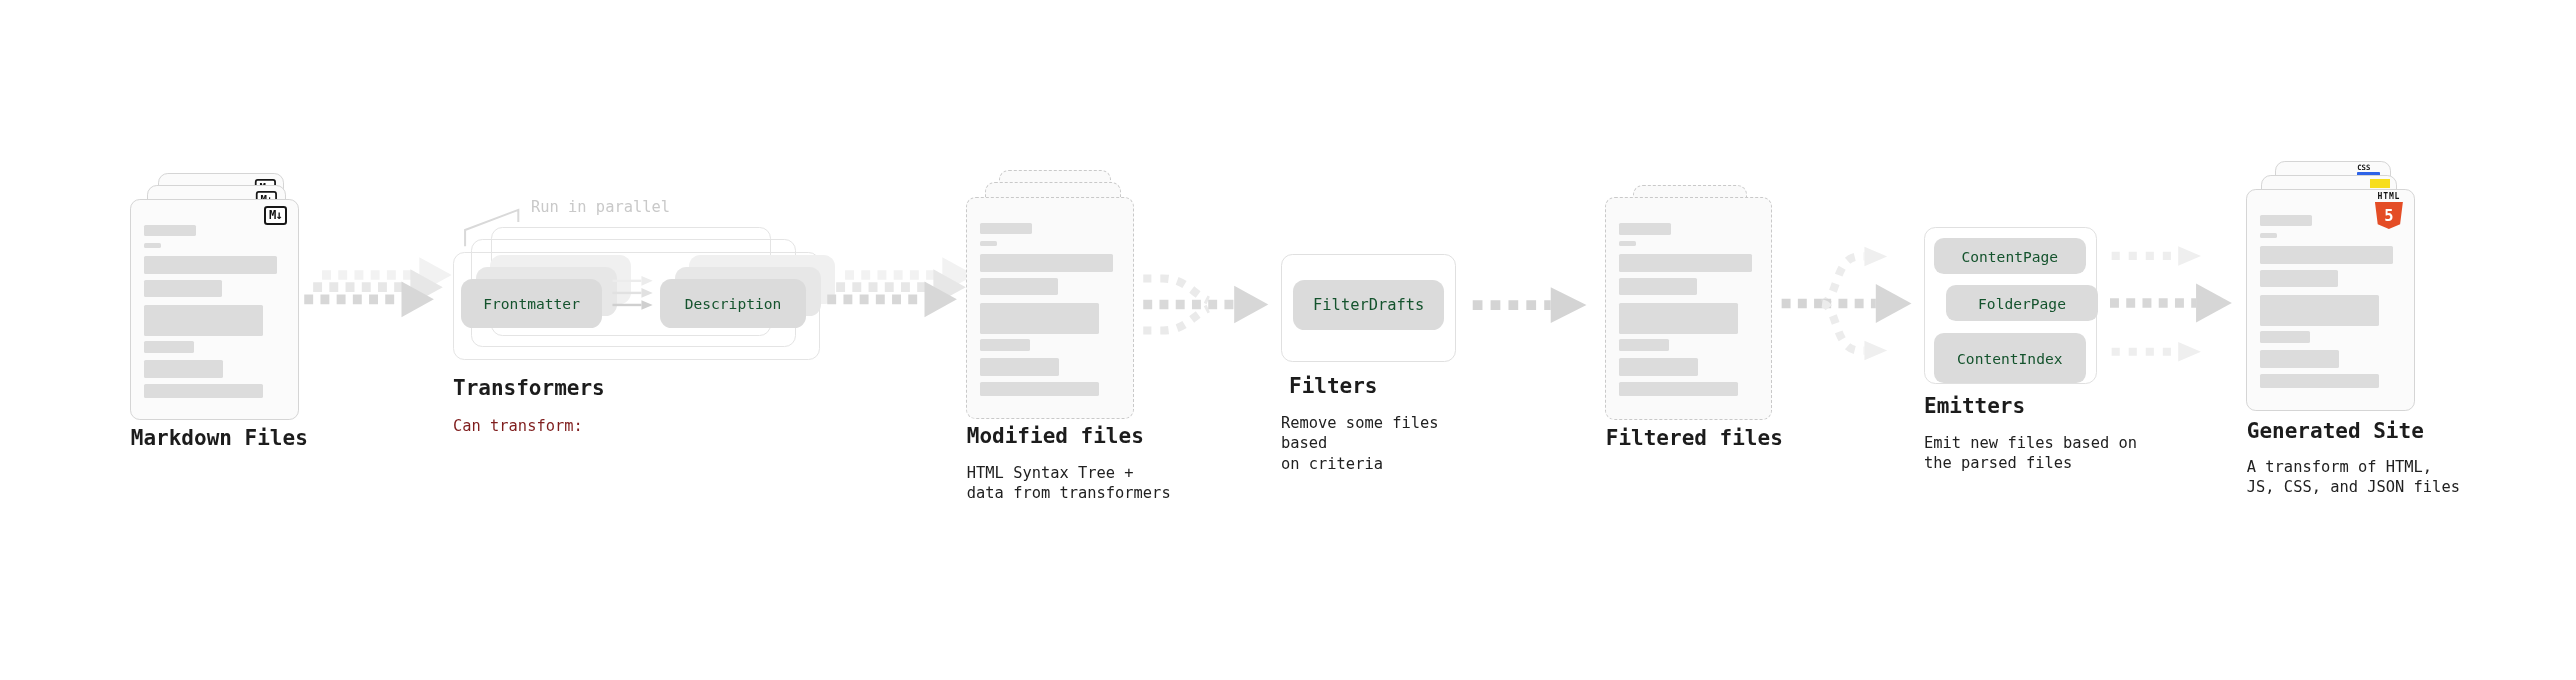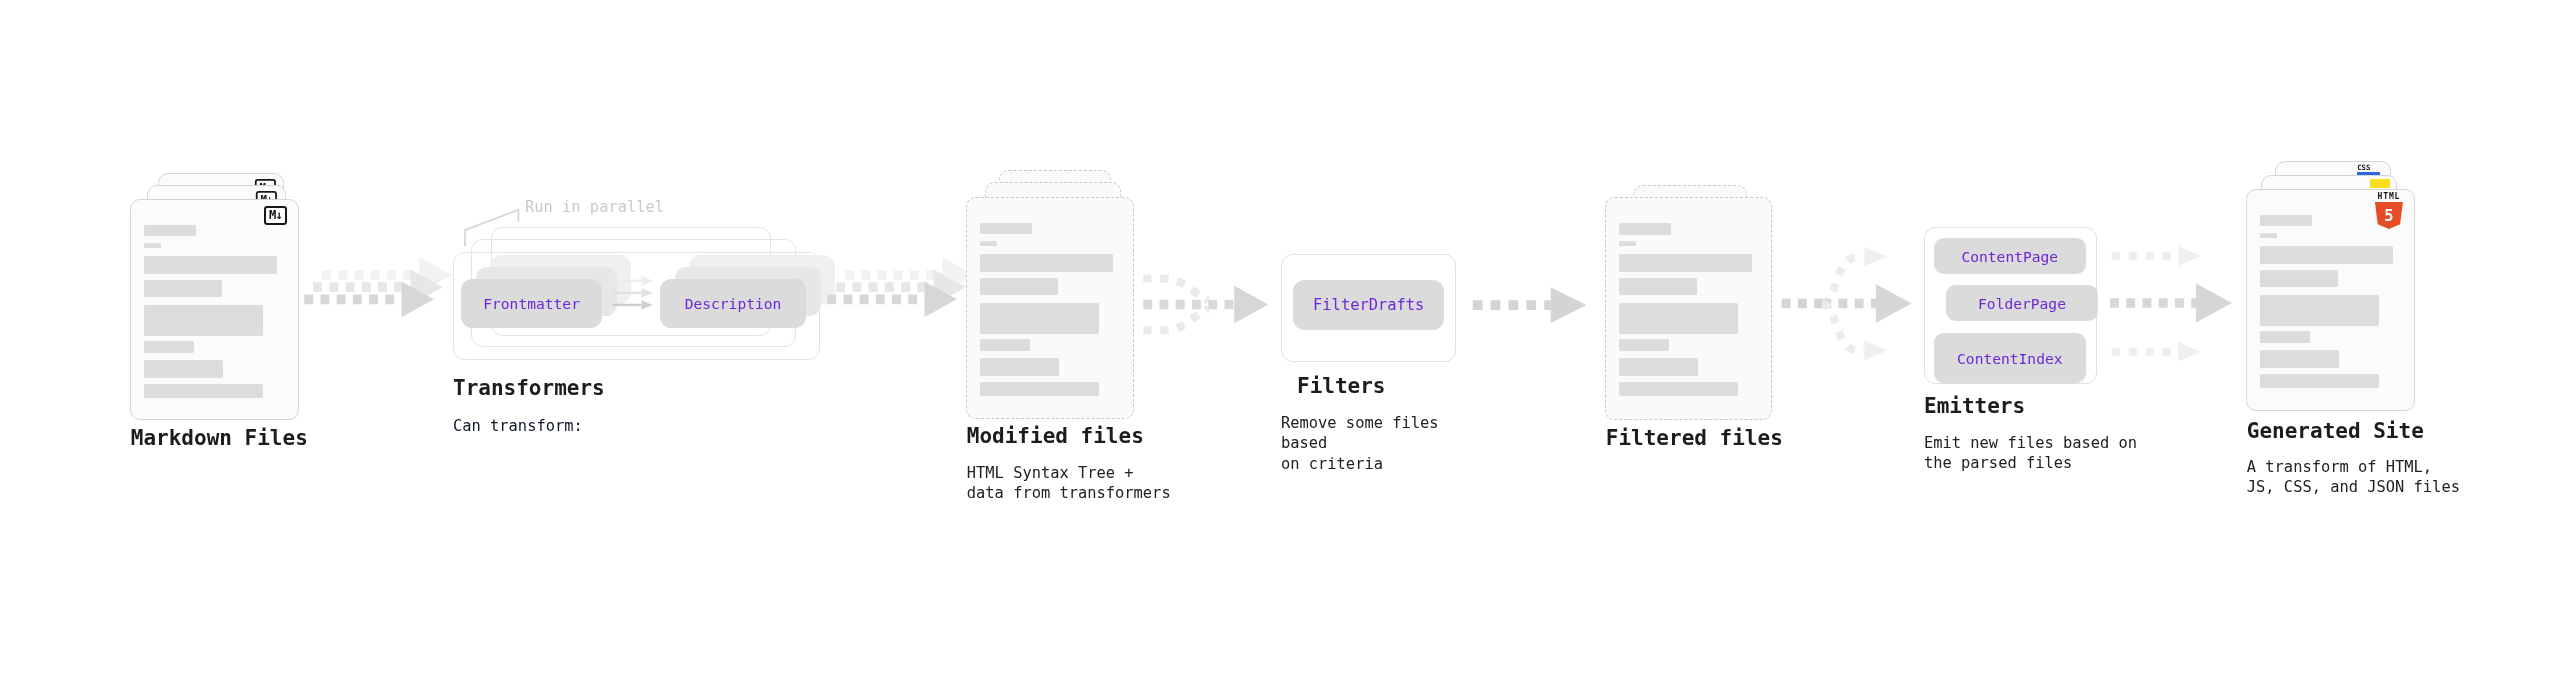--- a/index.html
+++ b/index.html
@@ -7,26 +7,26 @@
           font-family:"DejaVu Sans Mono","Liberation Mono",monospace;color:#1c1c1c;}
   .grp{position:absolute;}
   .abs{position:absolute;}
   
   .doc{position:absolute;background:#fbfbfb;border:1.6px solid #d5d5d5;border-radius:9.8px;}
   .doc.dashed{border:1.6px dashed #c9c9c9;background:#fafafa;}
   .bar{position:absolute;left:13px;background:#dcdcdc;border-radius:1.6px;}
   
   .stage-title{position:absolute;font-size:21px;font-weight:600;color:#1c1c1c;white-space:nowrap;}
   .stage-sub{position:absolute;font-size:15.4px;line-height:20.3px;font-weight:500;color:#212121;white-space:pre-line;}
-  .lead{position:absolute;font-size:15.4px;line-height:20.3px;font-weight:500;color:#0f172a;white-space:nowrap;}
+  .lead{position:absolute;font-size:15.4px;line-height:20.3px;font-weight:500;color:#7f1d1d;white-space:nowrap;}
   .bullet{font-size:15.4px;line-height:20.3px;font-weight:500;color:#212121;white-space:nowrap;padding-left:8.1px;}
   .annotation{position:absolute;font-size:15.4px;color:#c9c9c9;white-space:nowrap;}
   
   .chip{position:absolute;background:#dbdbdb;border-radius:11.4px;display:flex;align-items:center;
-        justify-content:center;font-size:14.6px;font-weight:500;color:#6d28d9;white-space:nowrap;}
+        justify-content:center;font-size:14.6px;font-weight:500;color:#14532d;white-space:nowrap;}
   .chip.e1{background:#e7e7e7;}
   .chip.e2{background:#f0f0f0;}
   .chip.sm{border-radius:9.8px;}
   
   .obox{position:absolute;border:1.6px solid #e0e0e0;border-radius:11.4px;background:#ffffff;}
   .tbox{position:absolute;border:1.6px solid #e4e4e4;border-radius:11.4px;background:transparent;}
   
   .md-badge{position:absolute;border:2.4px solid #171717;border-radius:3.3px;background:#ffffff;
             font-size:12.2px;font-weight:700;color:#111;line-height:1;padding:1.6px 3.3px;letter-spacing:-0.8px;}
   .md-badge.sm{transform:scale(0.88);transform-origin:top right;}
@@ -78,21 +78,21 @@
         <line x1="4" y1="100" x2="124" y2="100" stroke="#e7e7e7" stroke-width="12" stroke-dasharray="11 9"></line>
         <path d="M124,78 L164,100 L124,122 Z" fill="#e7e7e7"></path>
       </g>
     <g>
         <line x1="4" y1="100" x2="124" y2="100" stroke="#d7d7d7" stroke-width="12" stroke-dasharray="11 9"></line>
         <path d="M124,78 L164,100 L124,122 Z" fill="#d7d7d7"></path>
       </g>
   </svg>
 
   <div class="grp" style="left:453px;top:198px;width:382px;height:309px">
-    <div class="annotation" style="left:72px;top:0">Run in parallel</div>
+    <div class="annotation" style="left:78px;top:0">Run in parallel</div>
     <svg style="left:6.5px;top:3.3px" width="65" height="50" viewBox="0 0 80 62">
       <polyline points="6,56 6,36 72,11 72,26" fill="none" stroke="#d9d9d9" stroke-width="2.5"></polyline>
     </svg>
     <div class="tbox" style="left:38px;top:29px;width:278px;height:107px"></div>
     <div class="tbox" style="left:18px;top:41px;width:323px;height:106px"></div>
     <div class="tbox" style="left:0;top:54px;width:365px;height:106px"></div>
 
     <div class="chip e2" style="left:37px;top:57px;width:141px;height:49px"></div>
     <div class="chip e1" style="left:23px;top:69px;width:141px;height:49px"></div>
     <div class="chip" style="left:8.1px;top:81px;width:141px;height:49px">Frontmatter</div>
@@ -152,21 +152,21 @@
   <svg class="abs" style="left:1140px;top:246px" width="134" height="117" viewBox="0 0 165 144">
     <path d="M4,40 H28 C56,40 64,58 84,67" fill="none" stroke="#eaeaea" stroke-width="10" stroke-dasharray="10 11"></path>
     <path d="M4,104 H28 C56,104 64,86 84,77" fill="none" stroke="#eaeaea" stroke-width="10" stroke-dasharray="10 11"></path>
     <line x1="4" y1="72" x2="116" y2="72" stroke="#d9d9d9" stroke-width="12" stroke-dasharray="11 9"></line>
     <path d="M116,49 L158,72 L116,95 Z" fill="#d7d7d7"></path>
   </svg>
 
   <div class="grp" style="left:1281px;top:254px;width:211px;height:228px">
     <div class="obox" style="left:0;top:0;width:173px;height:106px"></div>
     <div class="chip" style="left:12.2px;top:26px;width:151px;height:50px;font-size:15.4px">FilterDrafts</div>
-    <div class="stage-title" style="left:16px;top:120px">Filters</div>
+    <div class="stage-title" style="left:8px;top:120px">Filters</div>
     <div class="stage-sub" style="left:0;top:159px">Remove some files based
 on criteria</div>
   </div>
 
   <svg class="abs" style="left:1471px;top:279px" width="118" height="52" viewBox="0 0 145 64">
     <line x1="2" y1="32" x2="98" y2="32" stroke="#d4d4d4" stroke-width="12" stroke-dasharray="12 10"></line>
     <path d="M98,10 L142,32 L98,54 Z" fill="#d4d4d4"></path>
   </svg>
 
   <div class="grp" style="left:1605px;top:185px;width:211px;height:293px">

